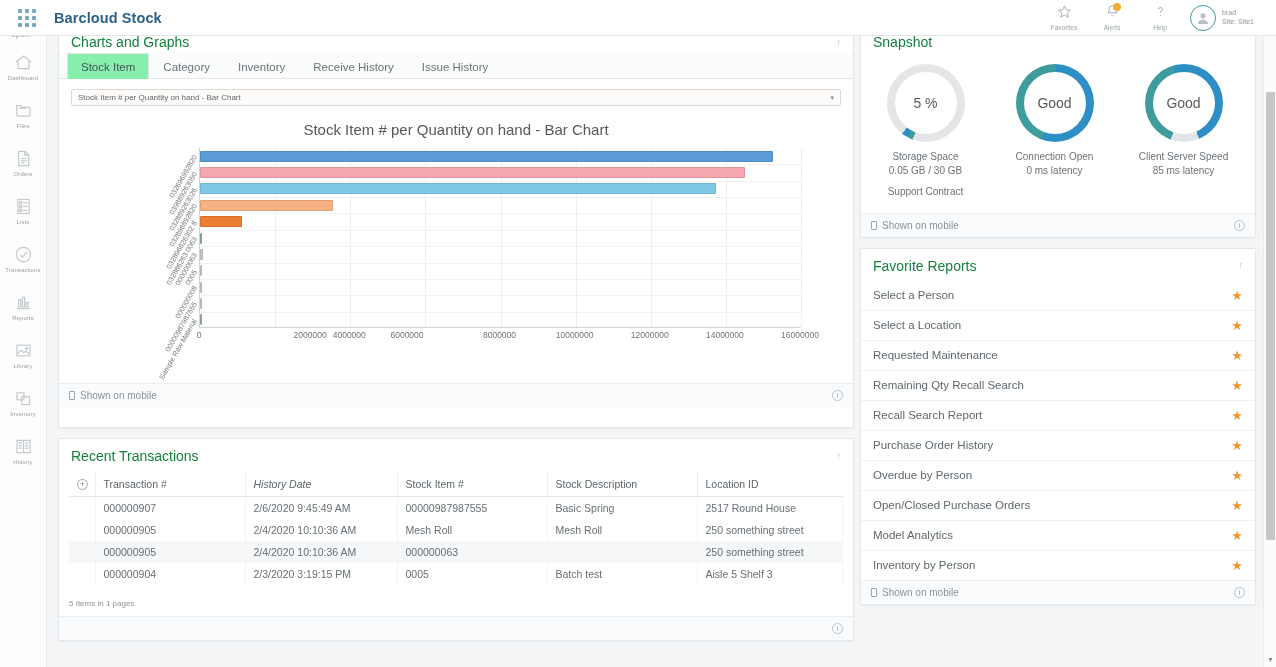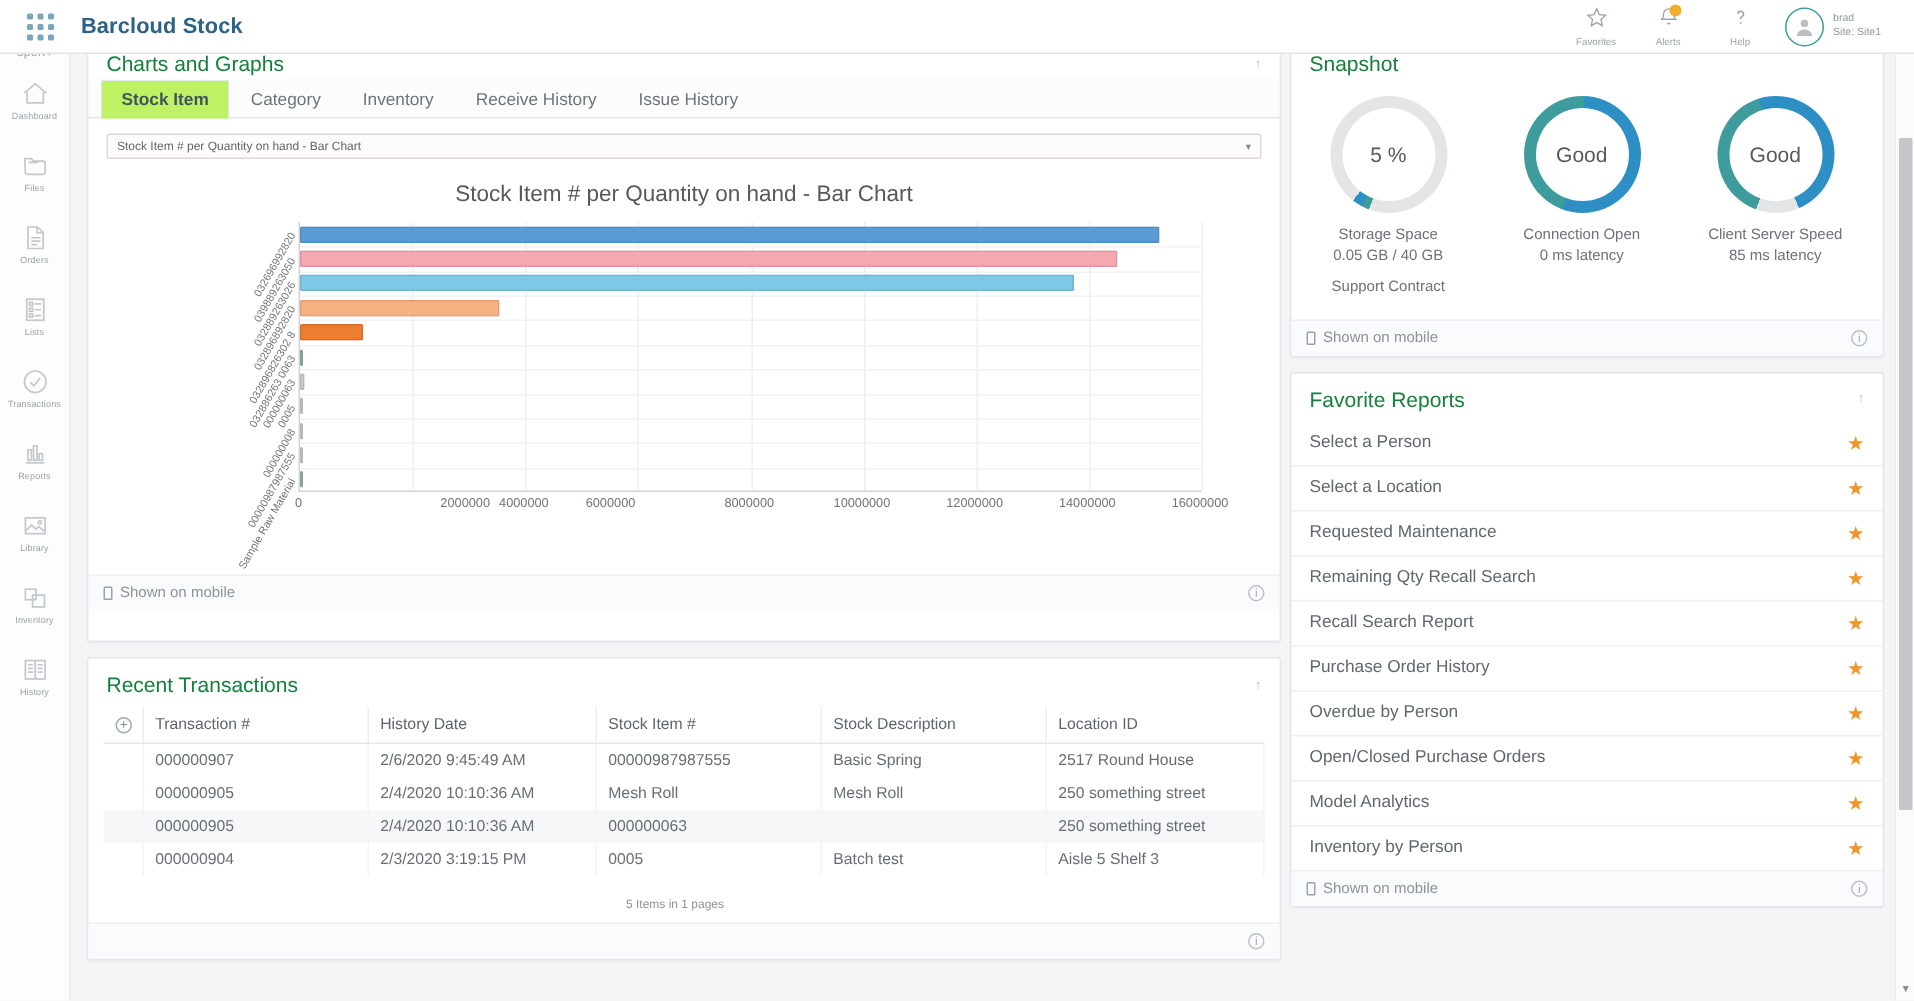--- a/index.html
+++ b/index.html
@@ -55,21 +55,21 @@
   .panel-foot .info { margin-left: auto; width: 11px; height: 11px; border: 1px solid #b9c1c6;
                       border-radius: 50%; color: #a4adb2; font-size: 8px; text-align: center;
                       line-height: 9px; cursor: pointer; }
   .mobile-glyph { display:inline-block; width: 6px; height: 9px; border: 1px solid #9aa3a8;
                   border-radius: 1px; margin-right: 5px; vertical-align: -1px; }
   
   .left-col { position: absolute; left: 58px; top: 24px; width: 796px; }
   .tabs { display: flex; padding: 0 8px; border-bottom: 1px solid #e4e7ea; background: #fbfcfc; }
   .tab { padding: 7px 13px 6px 13px; font-size: 11.5px; color: #6d7478; cursor: pointer;
          border: 1px solid transparent; border-bottom: none; position: relative; top: 1px; }
-  .tab.active { background: #bef264; border-color: #e4e7ea; color: #44545c; border-radius: 2px 2px 0 0; font-weight: bold; }
+  .tab.active { background: #86efac; border-color: #e4e7ea; color: #44545c; border-radius: 2px 2px 0 0; }
   .select-wrap { padding: 10px 12px 0 12px; }
   .select-label { font-size: 11.5px; color: #5d666b; margin-bottom: 6px; }
   .select-box { height: 17px; border: 1px solid #ddd8d4; background: #fdfcfb; border-radius: 2px;
                 display: flex; align-items: center; padding: 0 6px; font-size: 8px; color: #666;
                 cursor: pointer; }
   .select-box .car { margin-left: auto; font-size: 7px; color: #888; }
   .chart-title { text-align: center; font-size: 15px; color: #55595c; margin: 15px 0 6px 0; }
   .chart-area { position: relative; height: 225px; margin: 0 16px 0 0; }
   
   .plot { position: absolute; left: 140px; top: 4px; right: 36px; height: 180px;
@@ -82,21 +82,21 @@
   .ylab { position: absolute; font-size: 7.2px; color: #70757a; transform-origin: right center;
           transform: rotate(-60deg); white-space: nowrap; text-align: right; }
   
   table { border-collapse: collapse; width: 100%; font-size: 10.5px; }
   thead th { text-align: left; font-weight: normal; color: #5d666b; padding: 6px 6px 6px 8px;
              border-bottom: 1px solid #e4e7ea; border-right: 1px solid #eceff1; font-size: 10.5px; }
   tbody td { padding: 5px 6px 5px 8px; color: #676f74; border-right: 1px solid #f2f4f5;
              white-space: nowrap; }
   tbody tr.alt { background: #f6f7f8; }
   .tbl-wrap { padding: 0 10px; }
-  .tbl-foot { text-align: center; font-size: 8px; color: #8b9398; padding: 14px 12px 8px 0; }
+  .tbl-foot { text-align: left; font-size: 8px; color: #8b9398; padding: 14px 12px 8px 0; }
   .plus-ico { width: 11px; height: 11px; border: 1px solid #9ba9b2; border-radius: 50%;
               color: #7d8b94; font-size: 9px; line-height: 9px; text-align: center; display:inline-block; }
   
   .right-col { position: absolute; left: 860px; top: 24px; width: 396px; }
   .gauges { display: flex; flex-wrap: wrap; padding: 14px 0 4px 0; }
   .gauge-cell { width: 129px; display: flex; flex-direction: column; align-items: center; }
   .gauge { width: 78px; height: 78px; border-radius: 50%; display: flex; align-items: center;
            justify-content: center; position: relative; }
   .gauge::after { content: ""; position: absolute; width: 62px; height: 62px; border-radius: 50%;
                   background: #fff; }
@@ -372,21 +372,21 @@
       <div class="panel-caret">↑</div>
     </div>
     <div class="tbl-wrap">
       <table>
         <thead>
           <tr>
             <th style="width:26px;border-right:1px solid #eceff1;">
               <span class="plus-ico">+</span>
             </th>
             <th style="width:150px;">Transaction #</th>
-            <th style="width:152px;">History Date</th>
+            <th style="width:152px;font-style:italic;">History Date</th>
             <th style="width:150px;">Stock Item #</th>
             <th style="width:150px;">Stock Description</th>
             <th style="border-right:none;">Location ID</th>
           </tr>
         </thead>
         <tbody id="txn-body">
             <tr class="">
               <td></td>
               <td>000000907</td>
               <td>2/6/2020 9:45:49 AM</td>
@@ -435,21 +435,21 @@
     <div class="panel-head" style="padding-bottom:0;">
       <div class="panel-title">Snapshot</div>
     </div>
     <div class="gauges" id="gauges">
         <div class="gauge-cell">
           <div class="gauge" style="background: conic-gradient(from 200deg, rgb(63, 156, 156) 0deg, rgb(63, 156, 156) 8.1deg, rgb(46, 143, 196) 8.1deg, rgb(46, 143, 196) 18deg, rgb(227, 229, 230) 18deg, rgb(227, 229, 230) 360deg);">
             <span>5 %</span>
           </div>
           <div class="g-cap">
             <em>Storage Space</em>
-            <em>0.05 GB / 40 GB</em>
+            <em>0.05 GB / 30 GB</em>
           </div>
         </div>
         <div class="gauge-cell">
           <div class="gauge" style="background: conic-gradient(from 200deg, rgb(63, 156, 156) 0deg, rgb(63, 156, 156) 162deg, rgb(46, 143, 196) 162deg, rgb(46, 143, 196) 360deg, rgb(227, 229, 230) 360deg, rgb(227, 229, 230) 360deg);">
             <span>Good</span>
           </div>
           <div class="g-cap">
             <em>Connection Open</em>
             <em>0 ms latency</em>
           </div>

